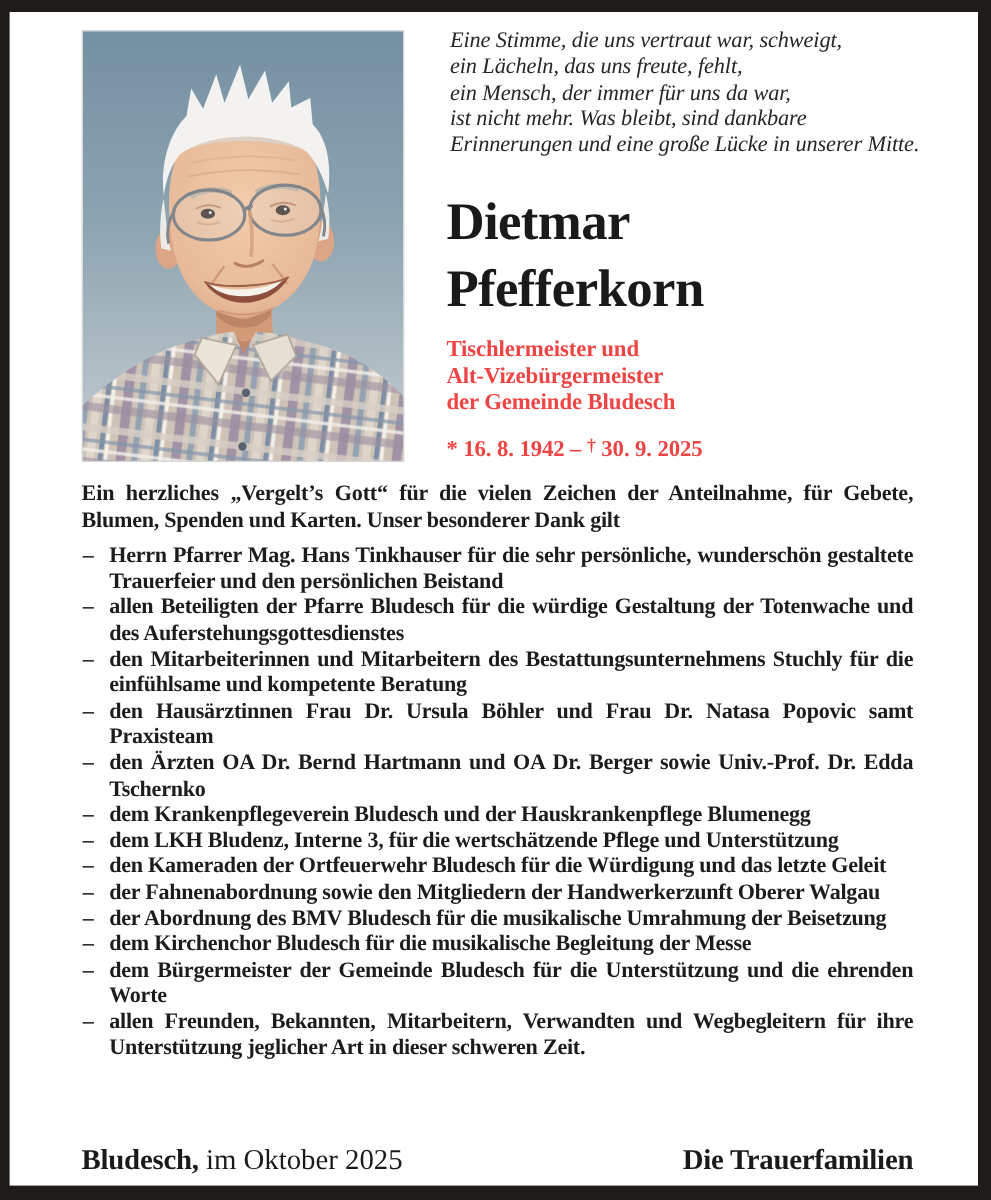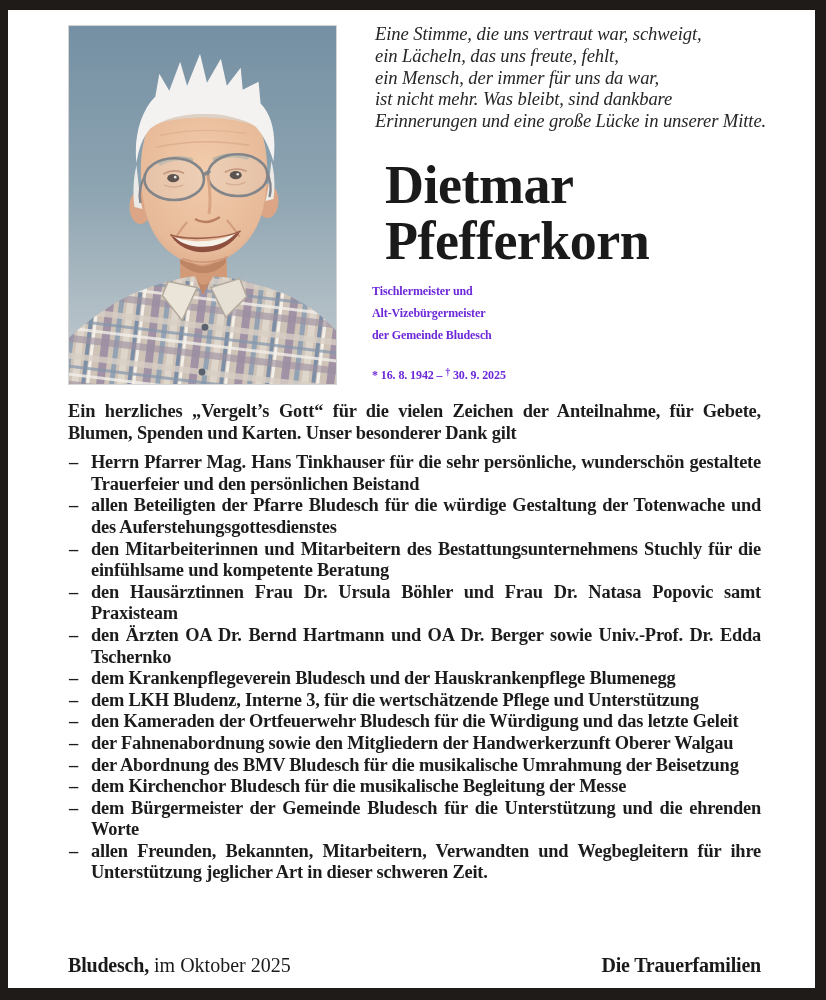--- a/index.html
+++ b/index.html
@@ -27,29 +27,29 @@
   .photo svg{display:block;width:100%;height:100%;}
   
   .poem{
     position:absolute;left:367px;top:13px;width:432px;
     font-style:italic;font-size:18.6px;line-height:21.8px;
     color:#262626;letter-spacing:-0.1px;
   }
   .poem div{white-space:nowrap;}
   
   .name-block{
-    position:absolute;left:377px;top:147px;
-    font-weight:bold;font-size:54px;line-height:56px;
+    position:absolute;left:364px;top:147px;
+    font-weight:bold;font-size:44px;line-height:56px;
     letter-spacing:-0.5px;color:#1a1a1a;
   }
   
   .titles{
     position:absolute;left:364px;top:271px;
-    font-weight:bold;font-size:12px;line-height:21.8px;
-    color:#6d28d9;letter-spacing:-0.1px;
+    font-weight:bold;font-size:19px;line-height:21.8px;
+    color:#ef4444;letter-spacing:-0.1px;
   }
   .dates{margin-top:16px;}
   .dates .sup{vertical-align:4px;font-size:0.78em;}
   
   .main{
     position:absolute;left:60px;top:391px;width:693px;
     font-size:18.4px;line-height:21.6px;
     letter-spacing:-0.2px;color:#1c1c1c;font-weight:bold;
   }
   .intro{text-align:justify;}
@@ -57,21 +57,21 @@
   .thanks-list{margin-top:8px;}
   .item{
     position:relative;padding-left:23px;
     text-align:justify;
   }
   .item .dash{position:absolute;left:1px;top:0;}
   
   .footer{
     position:absolute;left:60px;top:944px;width:693px;
     display:flex;justify-content:space-between;align-items:center;
-    font-size:20px;color:#1a1a1a;
+    font-size:24px;color:#1a1a1a;
   }
   .footer b{letter-spacing:-0.2px;}
 </style>
 </head>
 <body>
 
 <div class="page">
   <div class="sheet">
 
     <div class="photo">

